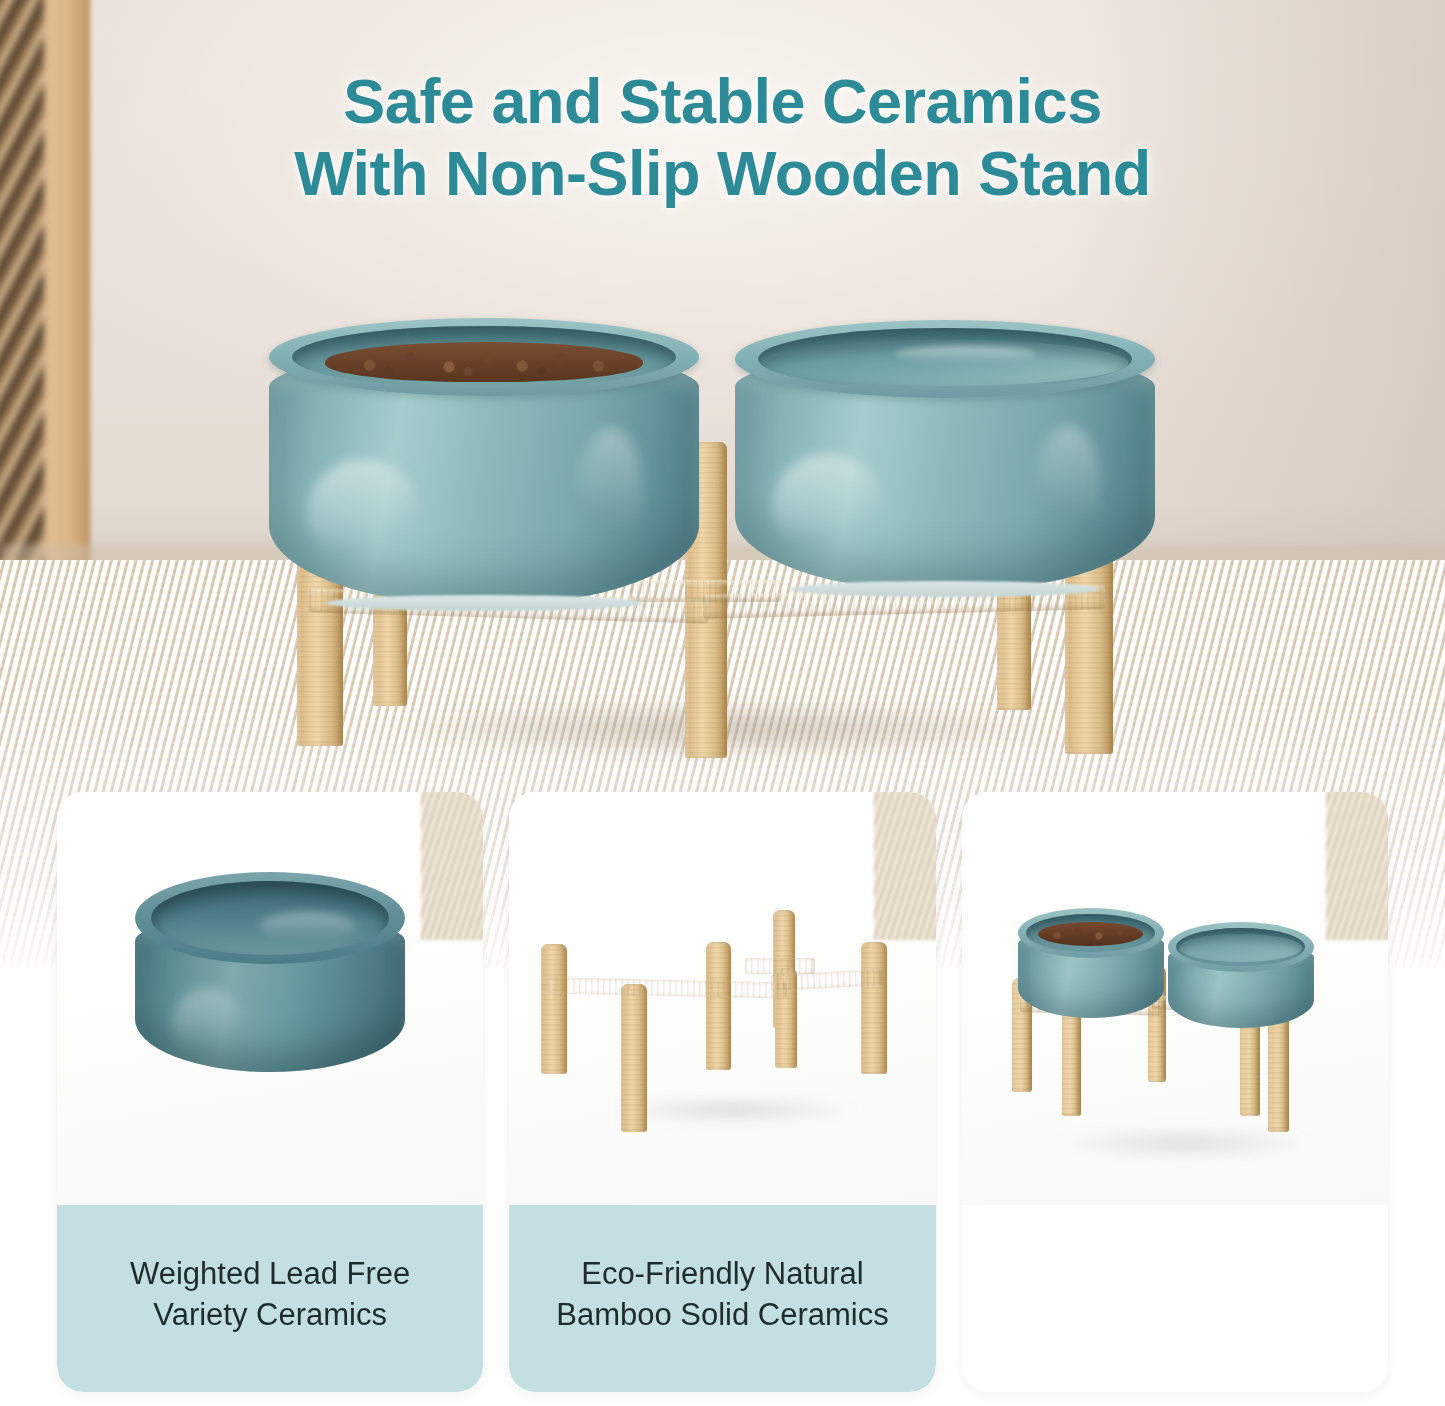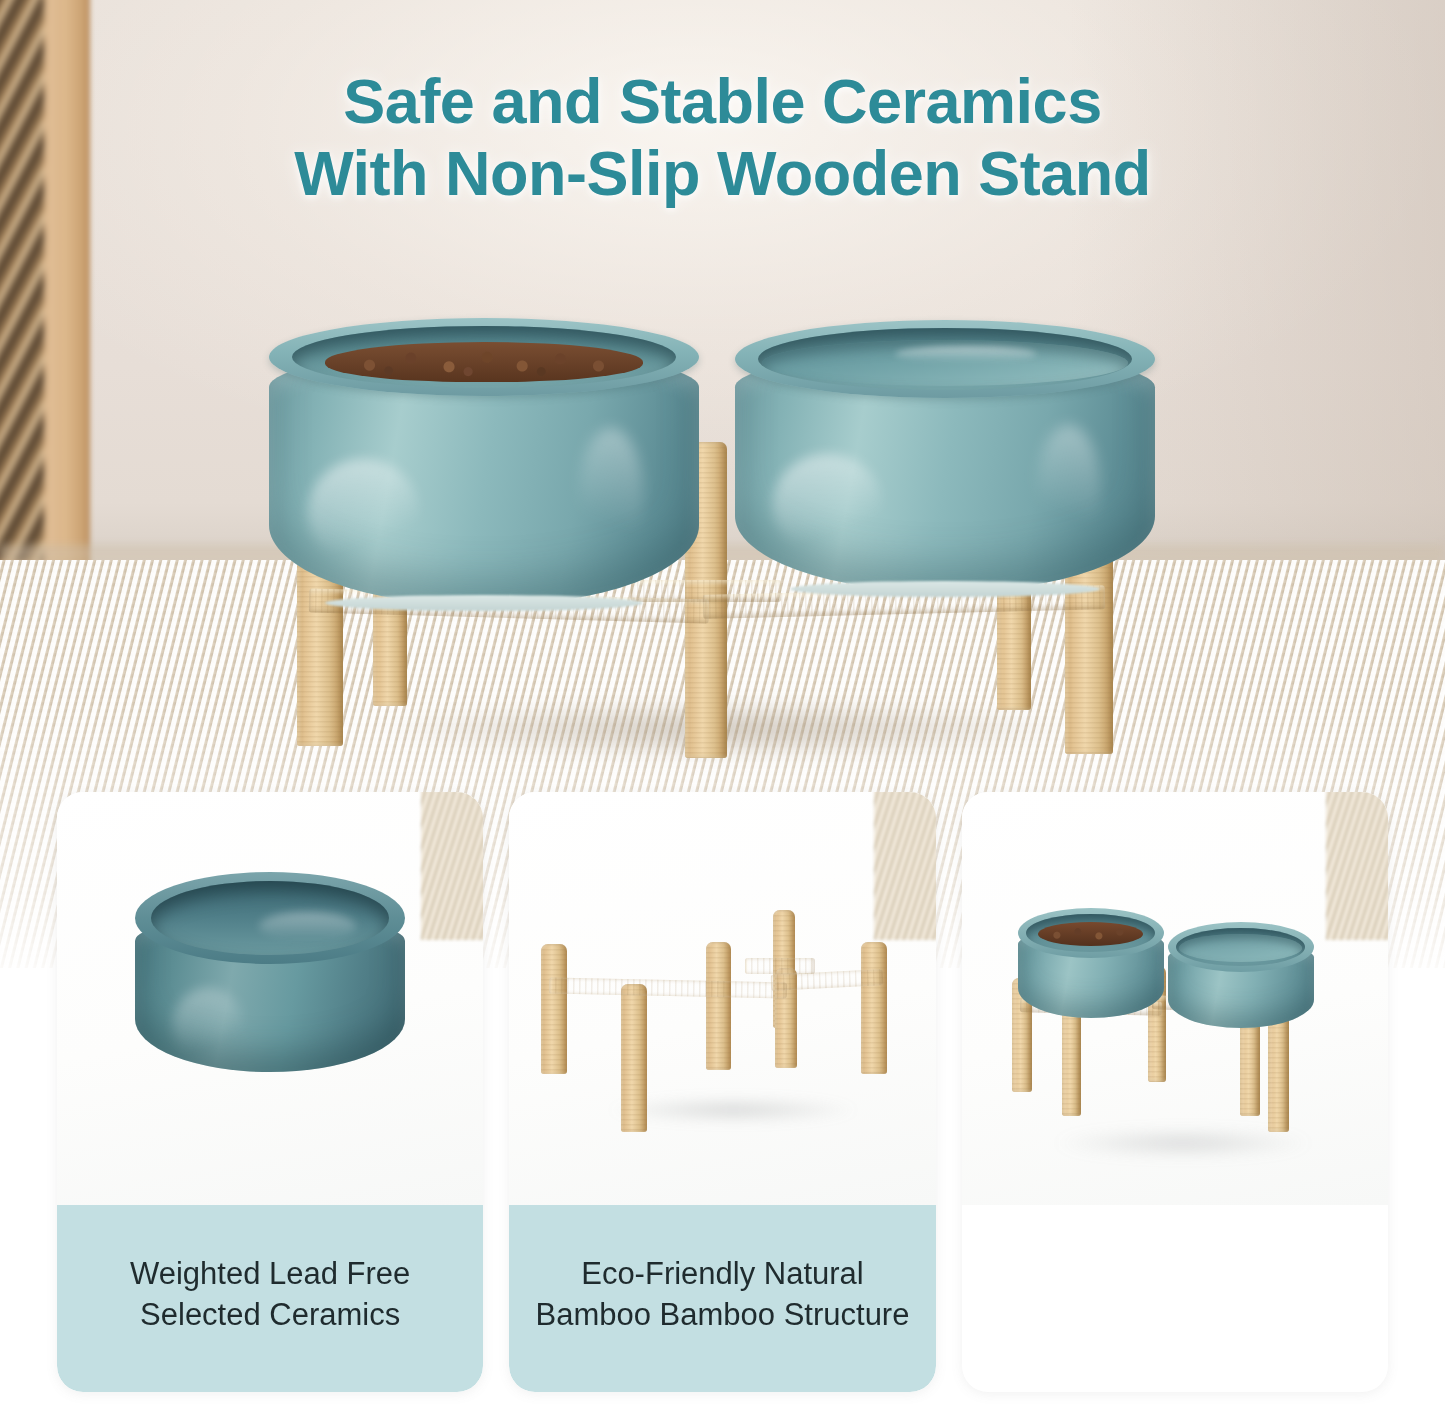--- a/index.html
+++ b/index.html
@@ -370,21 +370,21 @@
       <div class="c1-bowl">
         <div class="c1-body">
           <div class="c1-gloss"></div>
         </div>
         <div class="c1-rim"></div>
         <div class="c1-cav"></div>
         <div class="c1-inner-shine"></div>
       </div>
     </div>
     <div class="card-caption">Weighted Lead Free
-Selected Ceramics</div>
+Variety Ceramics</div>
   </div>
 
   <div class="card">
     <div class="card-photo">
       <div class="card-rug-peek"></div>
       <div class="c2-shadow"></div>
       <div class="c2">
 
         <div class="post" style="left:264px; top:118px; width:22px; height:118px;"></div>
 
@@ -397,21 +397,21 @@
         <div class="post" style="left:266px; top:176px; width:22px; height:100px;"></div>
 
         <div class="post" style="left:352px; top:150px; width:26px; height:132px;"></div>
 
         <div class="rail" style="left:40px; top:188px; width:238px; height:16px; transform:rotate(1.2deg);"></div>
         <div class="rail" style="left:262px; top:180px; width:112px; height:16px; transform:rotate(-3deg);"></div>
         <div class="rail" style="left:236px; top:166px; width:70px; height:16px;"></div>
       </div>
     </div>
     <div class="card-caption">Eco-Friendly Natural
-Bamboo Bamboo Structure</div>
+Bamboo Solid Ceramics</div>
   </div>
 
   <div class="card">
     <div class="card-photo">
       <div class="card-rug-peek"></div>
       <div class="c3-shadow"></div>
       <div class="c3">
 
         <div class="post" style="left:186px; top:174px; width:18px; height:116px;"></div>
         <div class="post" style="left:50px; top:186px; width:20px; height:114px;"></div>

